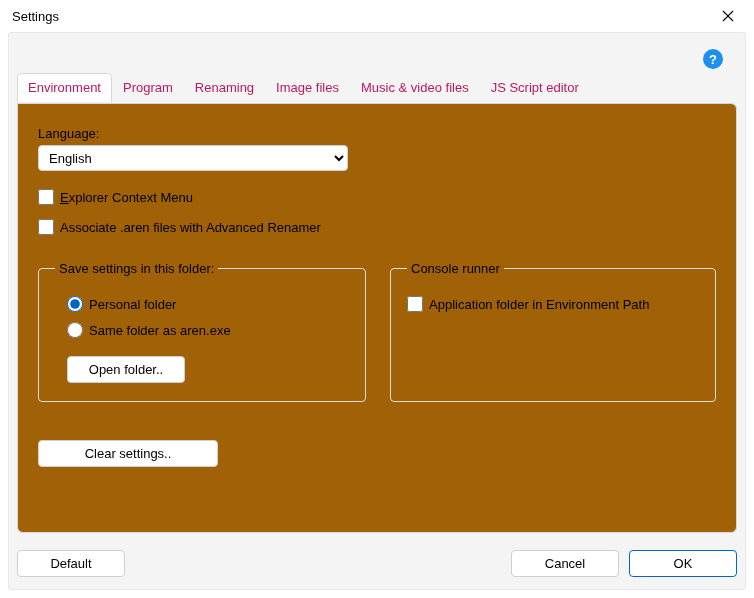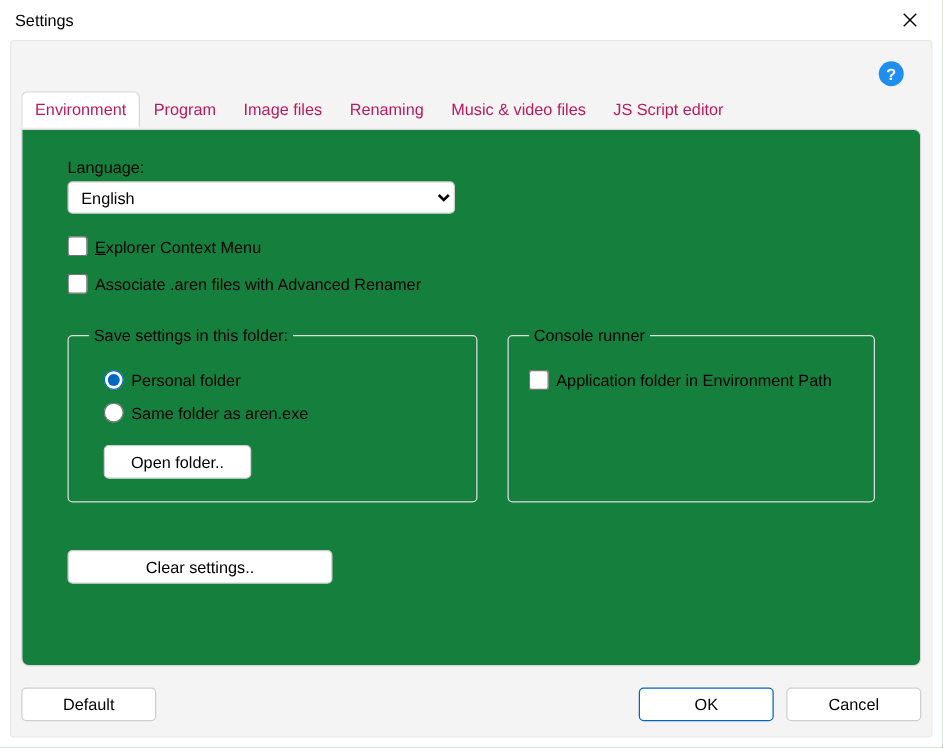--- a/index.html
+++ b/index.html
@@ -89,25 +89,25 @@
     border-color: #d8d8d8;
     position: relative;
     z-index: 2;
   }
   .panel {
     position: absolute;
     left: 8px;
     right: 8px;
     top: 70px;
     bottom: 56px;
-    background: #15803d;
+    background: #a16207;
     border: 1px solid #d8d8d8;
     border-radius: 0 6px 6px 6px;
     box-sizing: border-box;
-    padding: 22px 36px;
+    padding: 22px 20px;
   }
   .row { margin-bottom: 6px; }
   .label { margin-bottom: 4px; display:block; }
   select.language {
     width: 310px;
     height: 26px;
     background: #ffffff;
     border: 1px solid #cfcfcf;
     border-radius: 4px;
     padding: 2px 6px;
@@ -163,21 +163,21 @@
     border-radius: 4px;
     padding: 5px 16px;
     font-family: inherit;
     font-size: 13px;
     cursor: default;
     min-height: 26px;
     box-sizing: border-box;
   }
   .open-folder-btn { margin-left: 12px; margin-top: 8px; width:118px; }
   .clear-btn-wrap { margin-top: 38px; }
-  .clear-btn { width: 212px; }
+  .clear-btn { width: 180px; }
   .footer {
     position: absolute;
     left: 8px;
     right: 8px;
     bottom: 12px;
     display: flex;
     align-items: center;
   }
   .footer .spacer { flex:1; }
   .footer .btn { width: 108px; text-align:center; }
@@ -206,22 +206,22 @@
 
   <div class="inner">
 
     <div class="help-icon">
       <span>?</span>
     </div>
 
     <div class="tabs">
       <div class="tab active">Environment</div>
       <div class="tab">Program</div>
+      <div class="tab">Renaming</div>
       <div class="tab">Image files</div>
-      <div class="tab">Renaming</div>
       <div class="tab">Music &amp; video files</div>
       <div class="tab">JS Script editor</div>
     </div>
 
     <div class="panel">
 
       <div class="row">
         <span class="label">Language:</span>
         <select class="language">
           <option>English</option>
@@ -263,19 +263,19 @@
 
       <div class="clear-btn-wrap">
         <button class="btn clear-btn">Clear settings..</button>
       </div>
 
     </div>
 
     <div class="footer">
       <button class="btn">Default</button>
       <span class="spacer"></span>
+      <button class="btn">Cancel</button>
       <button class="btn primary">OK</button>
-      <button class="btn">Cancel</button>
     </div>
 
   </div>
 
 </div>
 
 </body></html>

